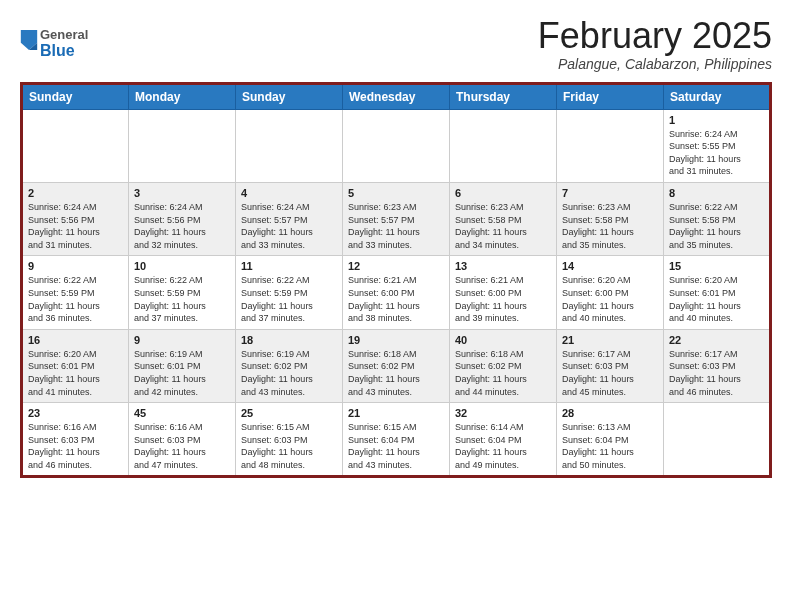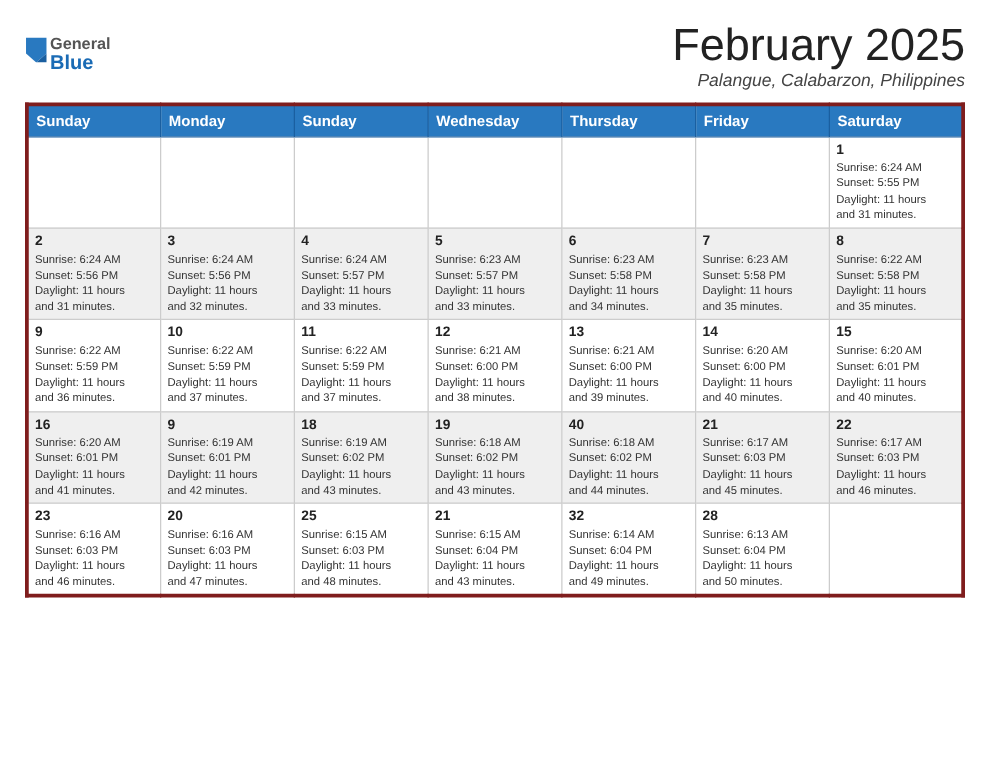--- a/index.html
+++ b/index.html
@@ -317,21 +317,21 @@
         </tr>
         <tr>
           <td>
             <span class="day-num">23</span>
             <div class="day-info" style="white-space: pre-line;">Sunrise: 6:16 AM
 Sunset: 6:03 PM
 Daylight: 11 hours
 and 46 minutes.</div>
           </td>
           <td>
-            <span class="day-num">20</span>
+            <span class="day-num">45</span>
             <div class="day-info" style="white-space: pre-line;">Sunrise: 6:16 AM
 Sunset: 6:03 PM
 Daylight: 11 hours
 and 47 minutes.</div>
           </td>
           <td>
             <span class="day-num">25</span>
             <div class="day-info" style="white-space: pre-line;">Sunrise: 6:15 AM
 Sunset: 6:03 PM
 Daylight: 11 hours

